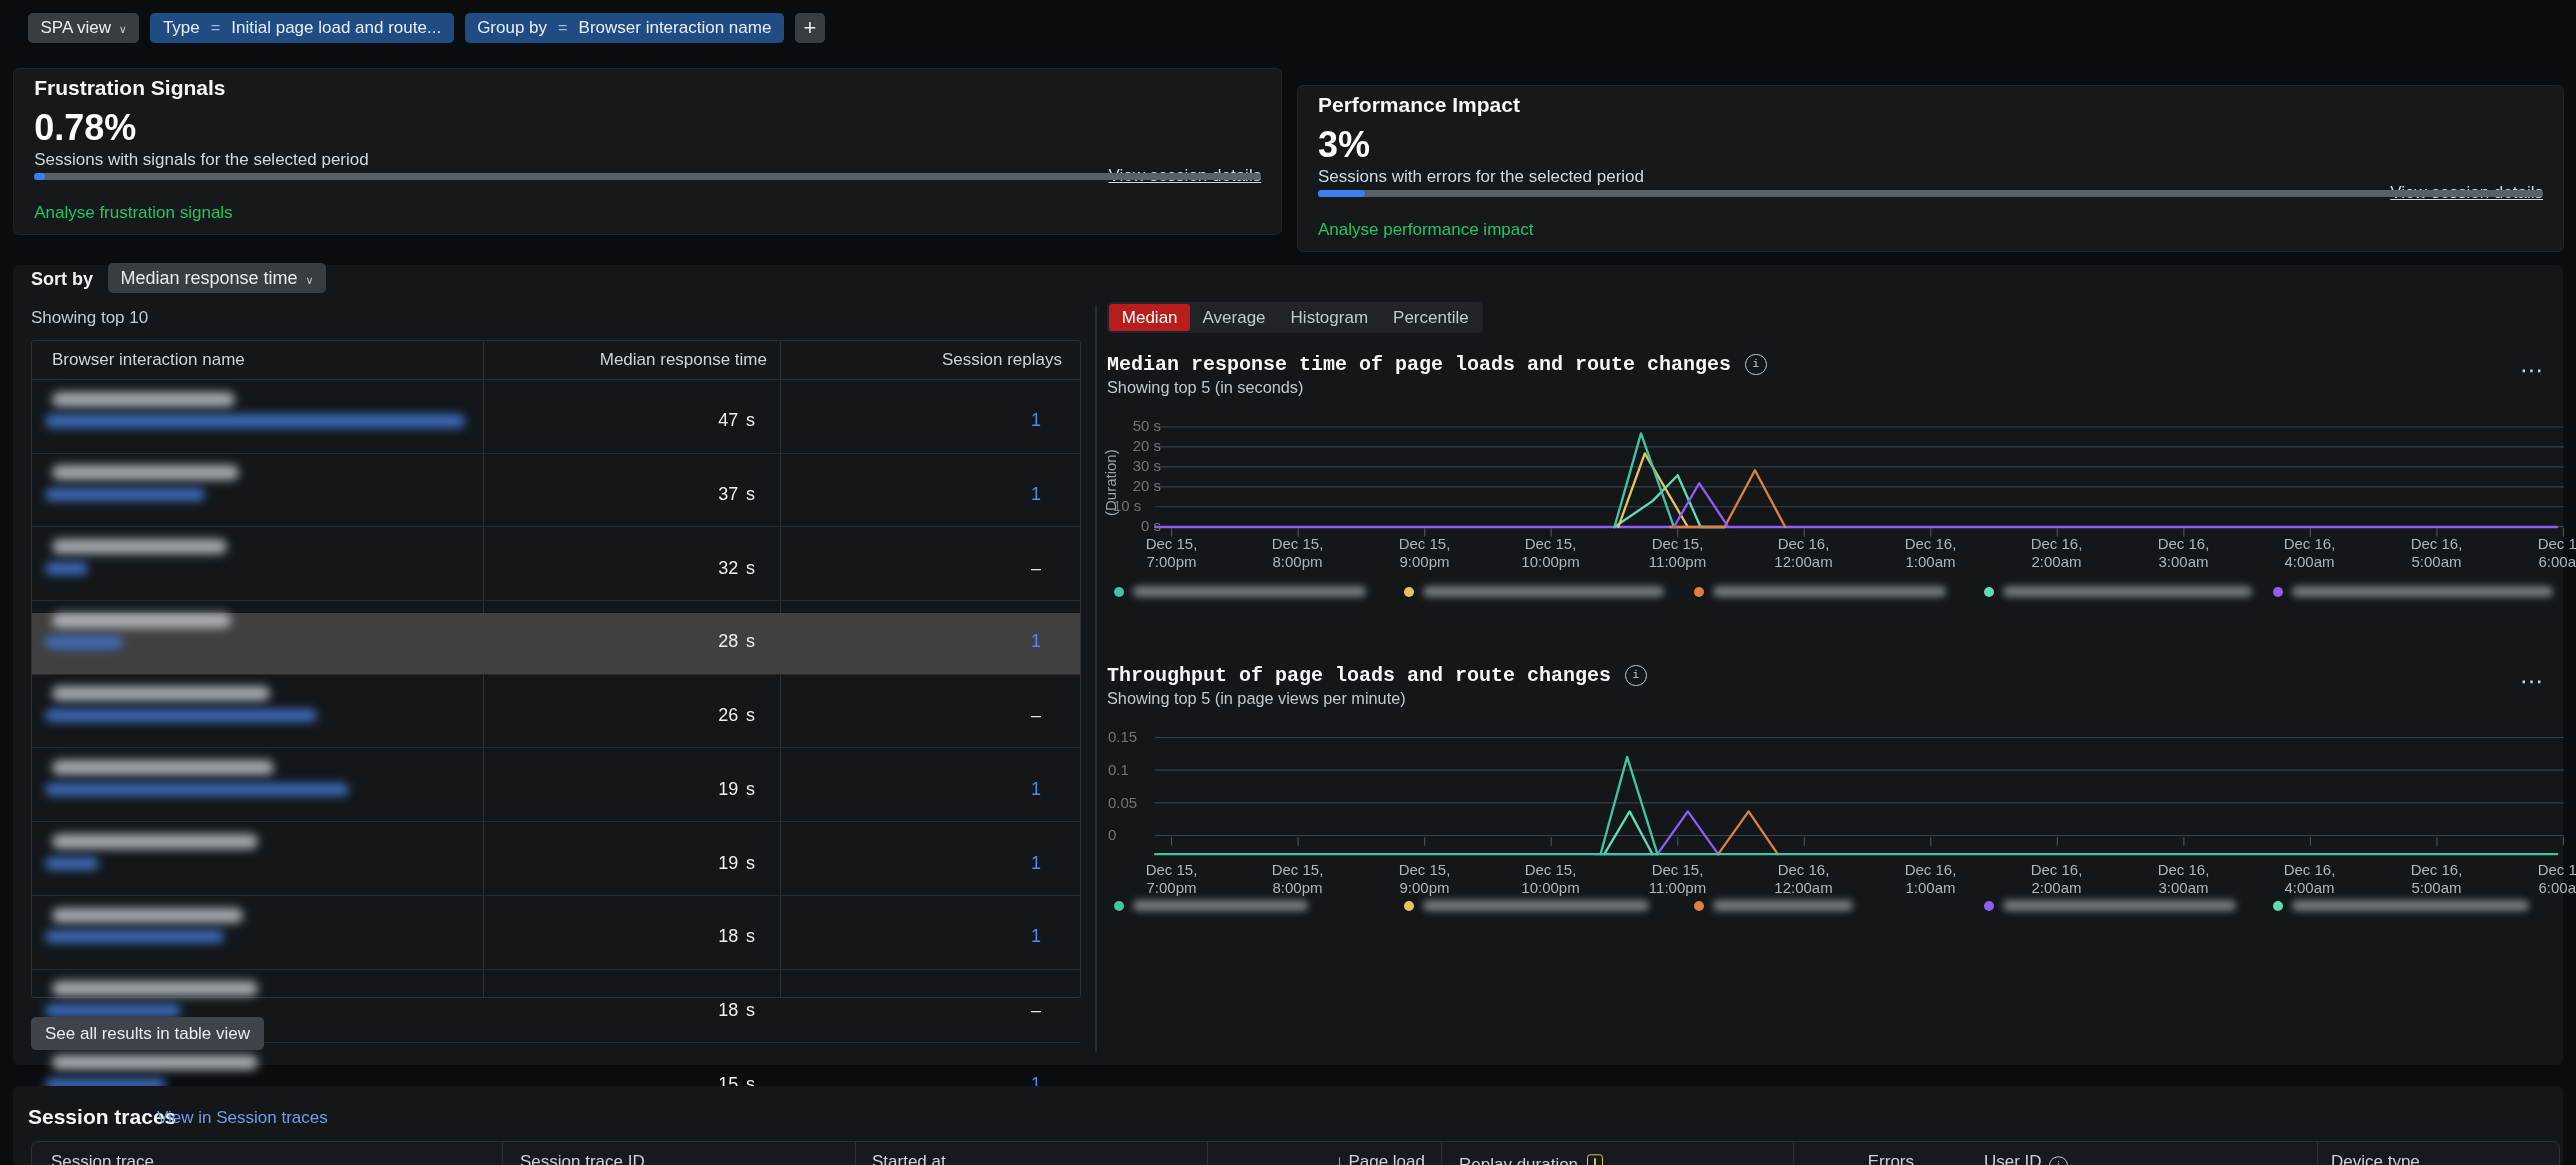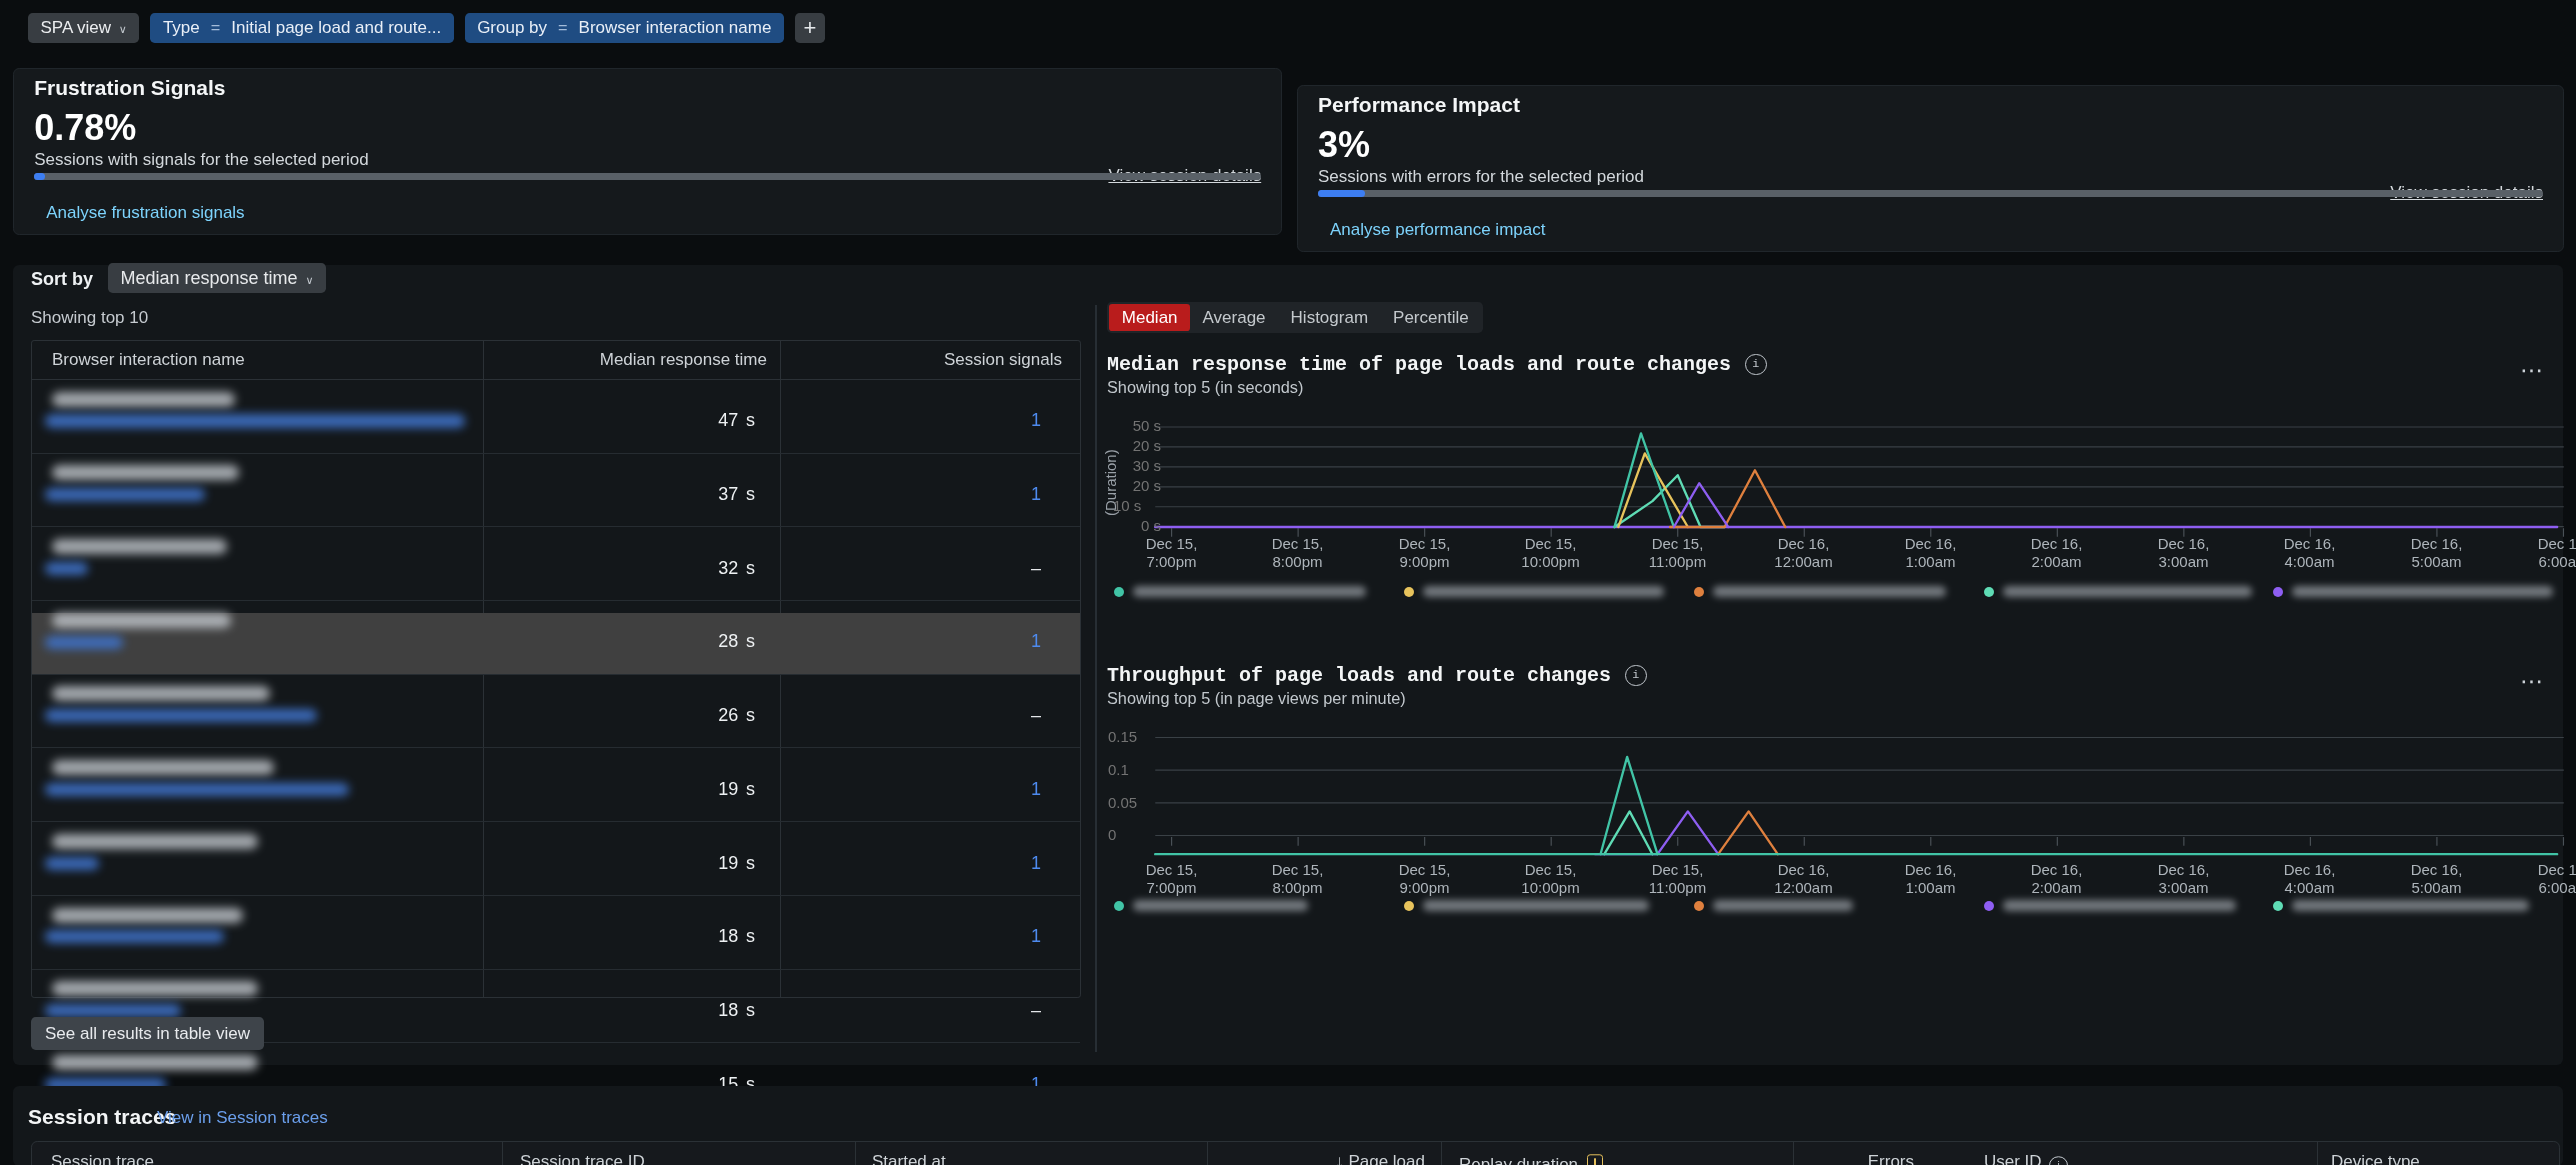--- a/index.html
+++ b/index.html
@@ -18,21 +18,21 @@
            display:inline-flex;align-items:center;justify-content:center;font-size:22px;font-weight:300;}
   
   .card{background:#15191c;border:0.8px solid #20262b;border-radius:6.2px;}
   .card .ctitle{position:absolute;left:20px;top:6.2px;font-size:21px;font-weight:700;line-height:26.5px;color:#f4f6f7;}
   .card .cvalue{position:absolute;left:20px;top:37px;font-size:36px;font-weight:700;line-height:44px;color:#ffffff;}
   .card .cdesc{position:absolute;left:20px;top:80px;font-size:17px;line-height:22px;color:#d3d8dc;}
   .card .cview{position:absolute;right:20px;top:80px;font-size:17px;line-height:22px;color:#d3d8dc;
                text-decoration:underline;cursor:pointer;margin-top:16px;}
   .card .ptrack{position:absolute;left:20px;right:20px;top:104px;height:7px;border-radius:3.9px;background:#596067;}
   .card .pfill{position:absolute;left:0;top:0;height:7px;border-radius:3.9px;background:#3d7ef2;}
-  .card .caction{position:absolute;left:20px;top:133px;font-size:17px;line-height:22px;color:#7dd3fc;cursor:pointer;margin-left:12px;}
+  .card .caction{position:absolute;left:20px;top:133px;font-size:17px;line-height:22px;color:#22c55e;cursor:pointer;}
   
   .midpanel{left:13.2px;top:265px;width:2550px;height:800px;background:#13171a;border-radius:6.2px;}
   .sortlabel{left:31px;top:267px;font-size:18px;font-weight:700;line-height:25px;}
   .sortchip{left:108px;top:263px;height:30px;background:#383d42;border-radius:4.7px;display:inline-flex;
             align-items:center;padding:0 12.5px;font-size:18px;color:#e8eaec;}
   .showing{left:31px;top:307px;font-size:17px;line-height:22px;color:#c6cbd0;}
   .itable{left:31px;top:340px;width:1050px;height:658px;border:0.8px solid #2b3136;border-radius:3.1px;box-sizing:border-box;}
   .ithead{position:absolute;left:0;top:0;width:100%;height:39px;border-bottom:0.8px solid #2b3136;box-sizing:border-box;}
   .ithead .h1{position:absolute;left:20px;top:8.6px;font-size:17px;color:#ced3d7;}
   .ithead .h2{position:absolute;left:451px;top:8.6px;width:284px;text-align:right;font-size:17px;color:#ced3d7;}
@@ -143,21 +143,21 @@
     <span class="chev">∨</span>
   </div>
   <div class="abs showing">Showing top 10</div>
 
   <div class="abs itable">
     <div class="colsep1"></div>
     <div class="colsep2"></div>
     <div class="ithead">
       <div class="h1">Browser interaction name</div>
       <div class="h2">Median response time</div>
-      <div class="h3">Session signals</div>
+      <div class="h3">Session replays</div>
     </div>
     <div class="itbody">
         <div class="trow">
           <div class="tcell">
             <div class="bar bg-name" style="width: 183px;"></div>
             <div class="bar bg-url" style="width: 420px;"></div>
           </div>
           <div class="cell-med"><span>47</span><span class="unit">s</span></div>
           <div class="cell-rep"><span class="one">1</span></div>
         </div>

